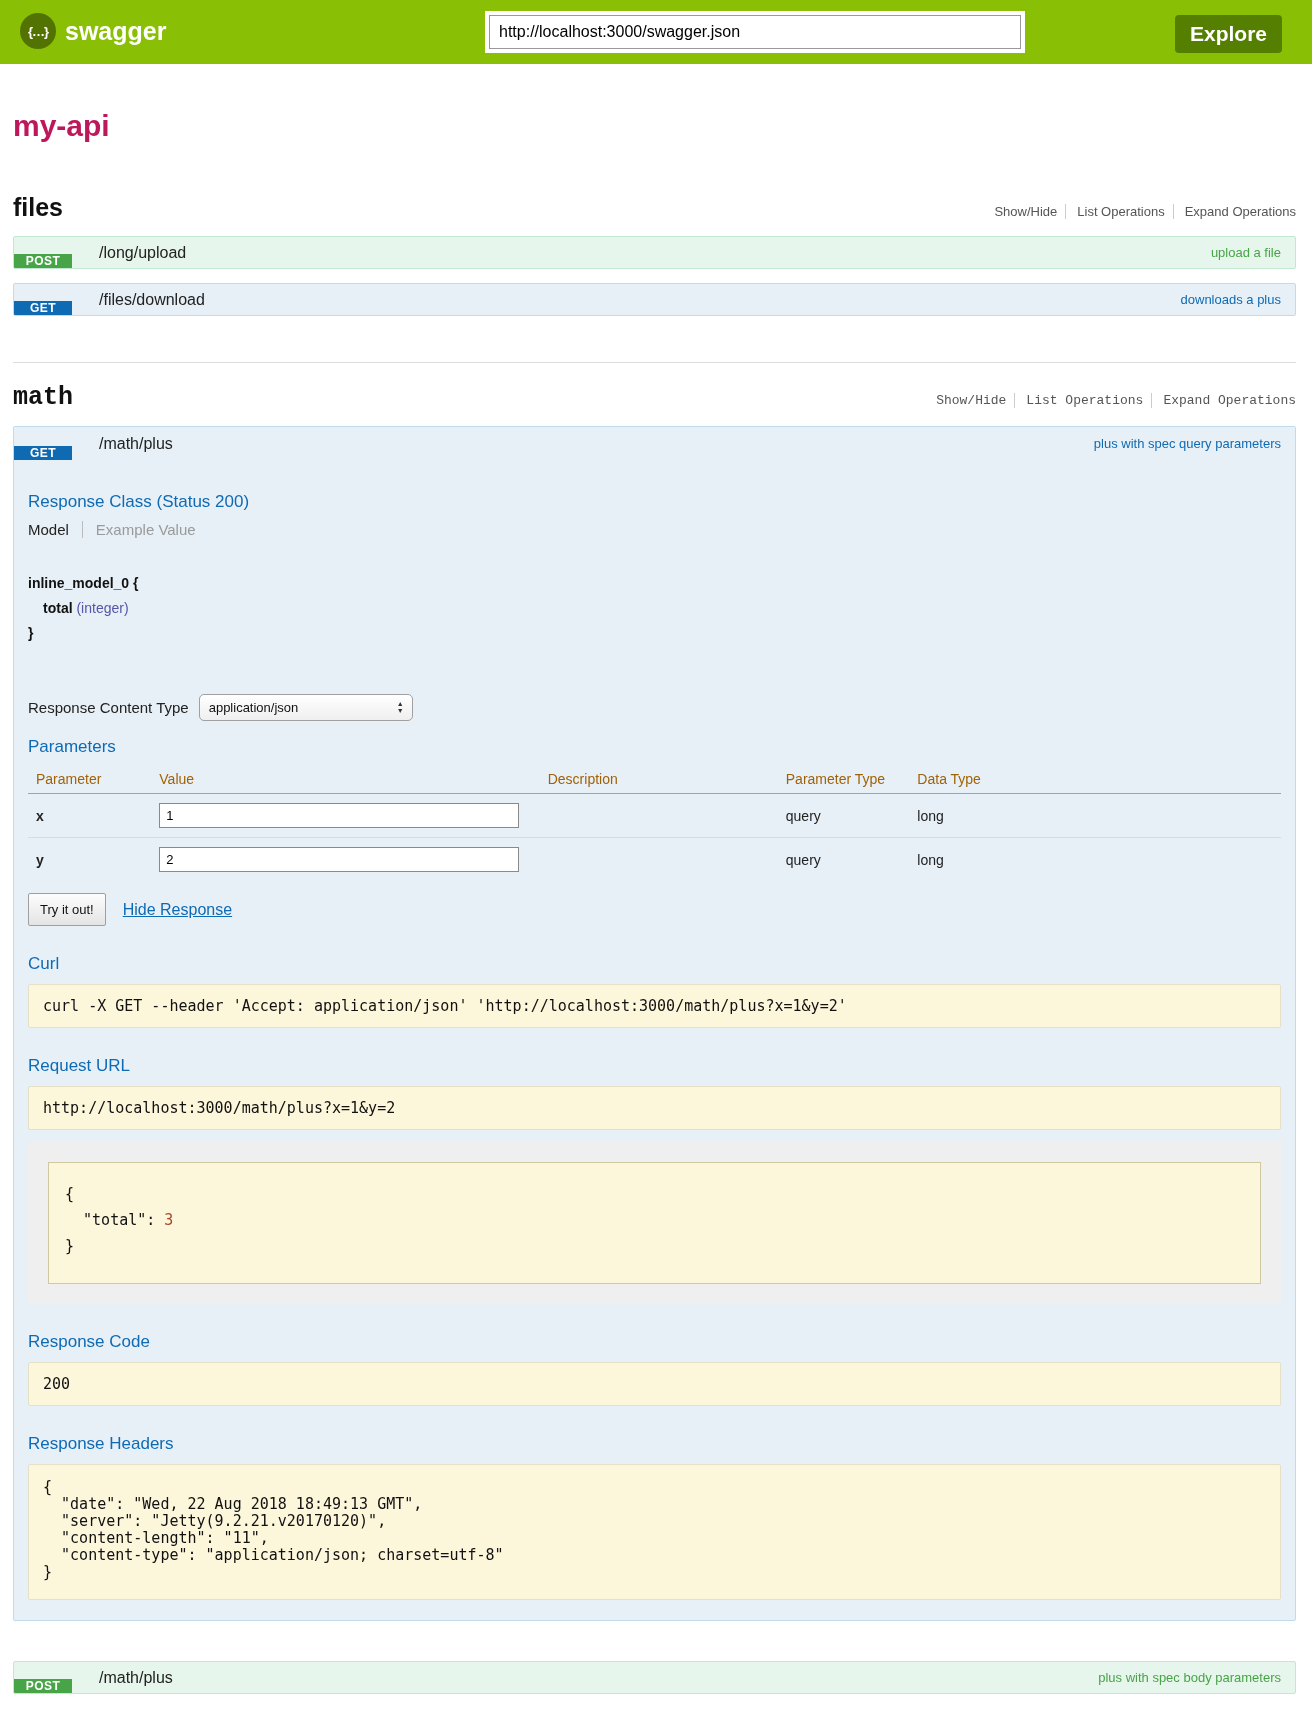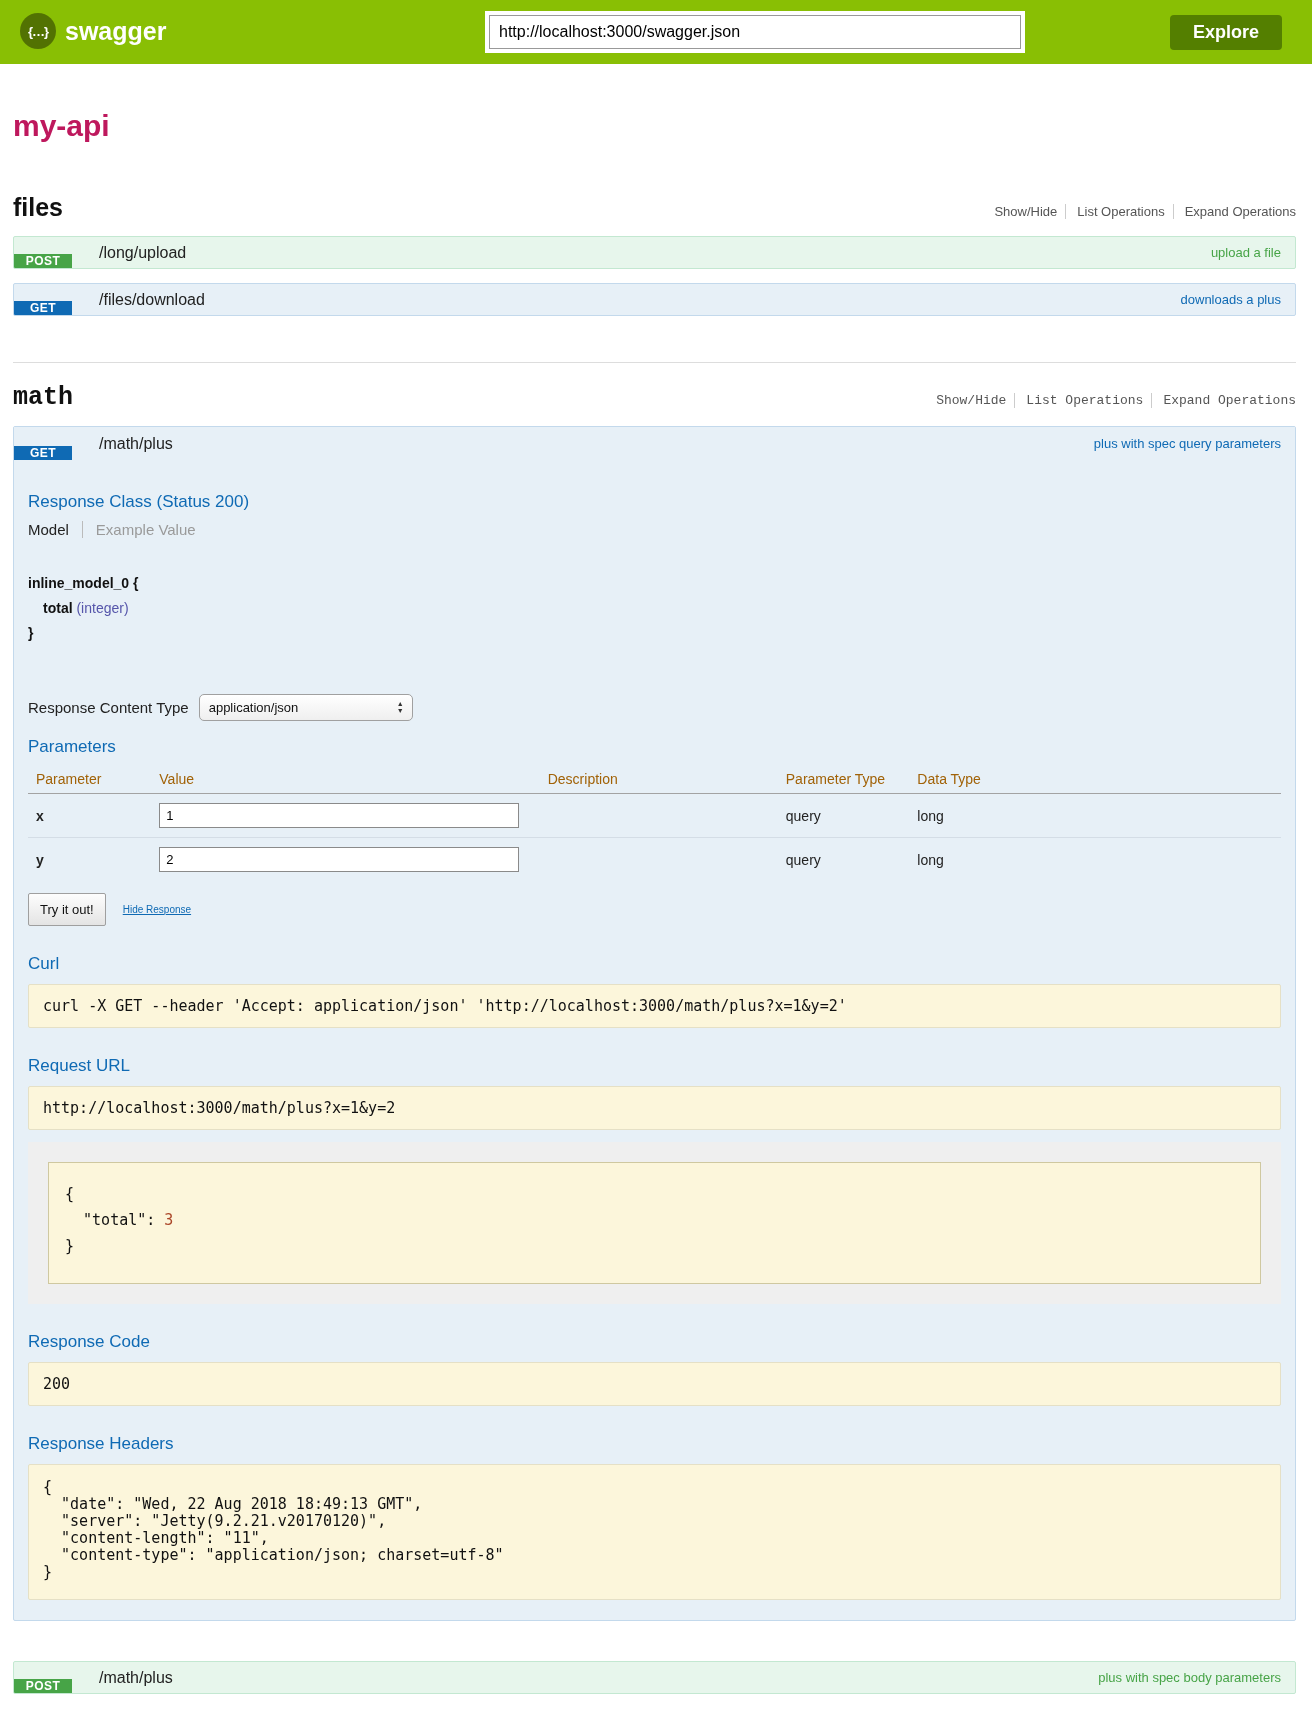--- a/index.html
+++ b/index.html
@@ -24,21 +24,21 @@
   }
   .logo-text { color: #fff; font-size: 25px; font-weight: bold; margin-left: 9px; }
   .url-input {
     position: absolute; left: 489px; top: 15px; width: 532px; height: 34px;
     border: 1px solid #999; box-shadow: 0 0 0 4px #fff; background: #fff;
     font-size: 16px; padding: 2px 9px; font-family: "Liberation Sans", sans-serif;
   }
   .explore-btn {
     position: absolute; right: 30px; top: 15px;
     background: #547f00; color: #fff; border: none; border-radius: 4px;
-    font-size: 18px; font-weight: bold; padding: 7px 23px; cursor: pointer;
+    font-size: 21px; font-weight: bold; padding: 7px 15px; cursor: pointer;
     font-family: "Liberation Sans", sans-serif;
   }
   
   .wrap { margin-left: 13px; width: 1283px; }
   h1.api-title { font-size: 30px; font-weight: bold; color: #be185d; margin: 45px 0 0 0; }
   .sec-head { display: flex; align-items: baseline; justify-content: space-between; margin-top: 50px; }
   .sec-head.tight { margin-top: 20px; font-family: Liberation Mono, monospace; }
   .sec-title { font-size: 25px; font-weight: bold; color: #111; text-decoration: none; }
   .sec-opts { font-size: 13px; color: #555; }
   .sec-opts a { color: #555; text-decoration: none; }
@@ -108,21 +108,21 @@
   .pvalue-input {
     width: 360px; height: 25px; border: 1px solid #8a8a8a; background: #fff;
     font-size: 13px; padding: 2px 6px; font-family: "Liberation Sans", sans-serif;
   }
   .actions { margin-top: 12px; display: flex; align-items: center; }
   .try-btn {
     background: linear-gradient(#fdfdfd, #e4e4e4); border: 1px solid #9f9f9f; border-radius: 2px;
     font-size: 13px; color: #111; padding: 8px 11px; cursor: pointer;
     font-family: "Liberation Sans", sans-serif;
   }
-  .hide-resp { margin-left: 17px; font-size: 10px; color: #0f6ab4; text-decoration: underline; }
+  .hide-resp { margin-left: 17px; font-size: 16px; color: #0f6ab4; text-decoration: underline; }
   
   pre.codebox {
     margin: 10px 0 0 0; background: #fcf6db; border: 1px solid #e5e0c6; border-radius: 2px;
     font-family: "DejaVu Sans Mono", monospace; font-size: 15px; color: #111;
     padding: 12px 14px; white-space: pre-wrap; word-break: break-all;
   }
   .block-h { margin-top: 28px; }
   .json-wrap { margin-top: 12px; background: #efefef; padding: 20px; }
   pre.json-box {
     margin: 0; background: #fcf6db; border: 1px solid #cfc8a0;

